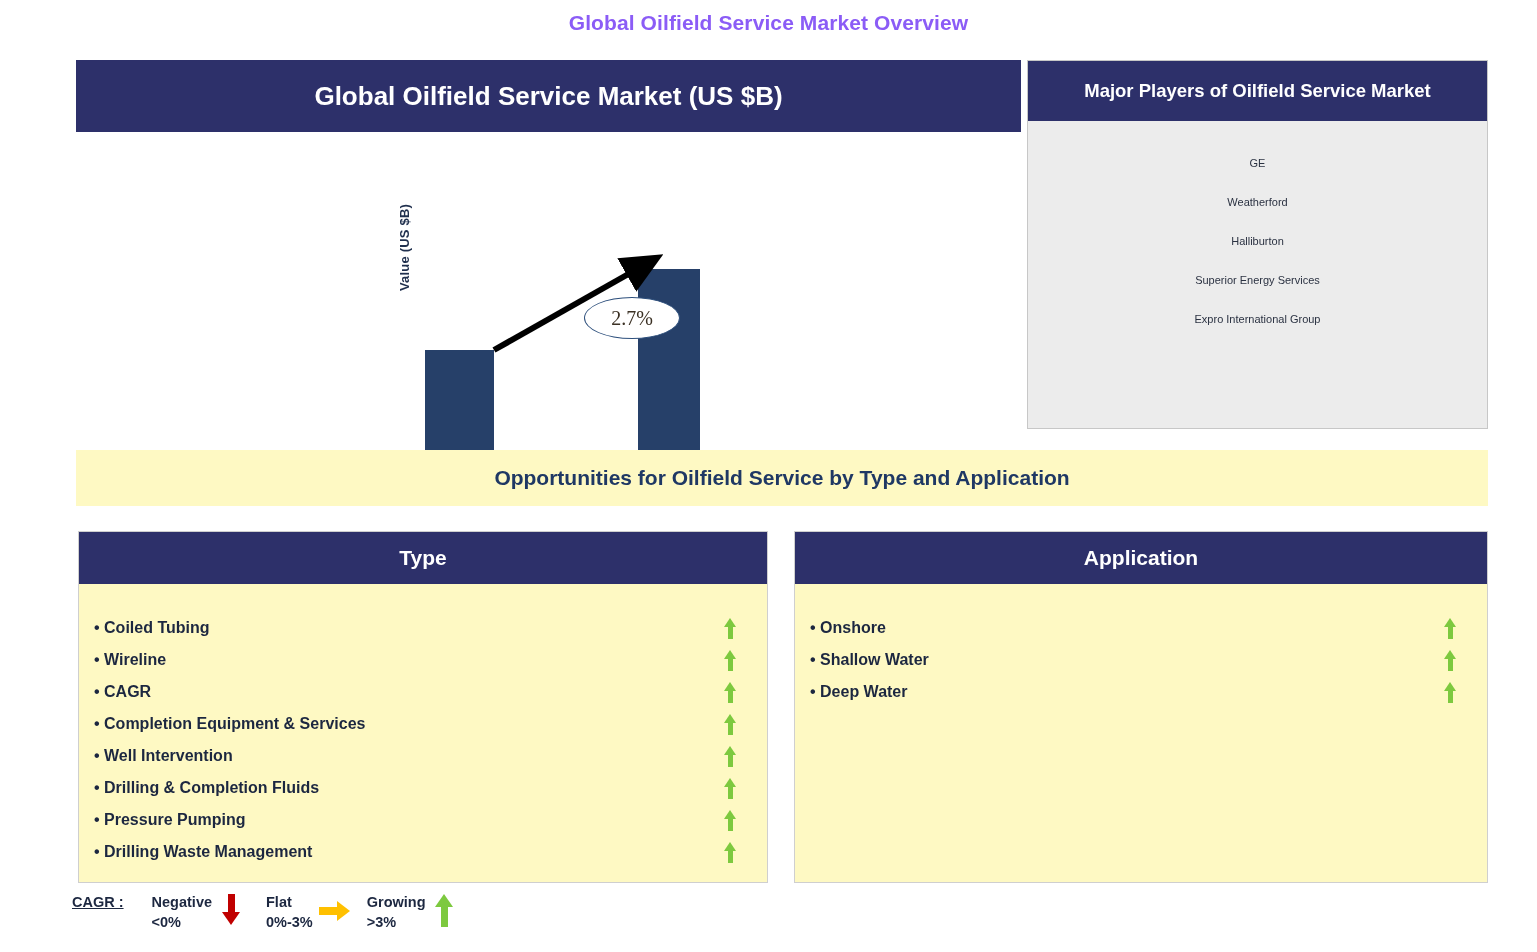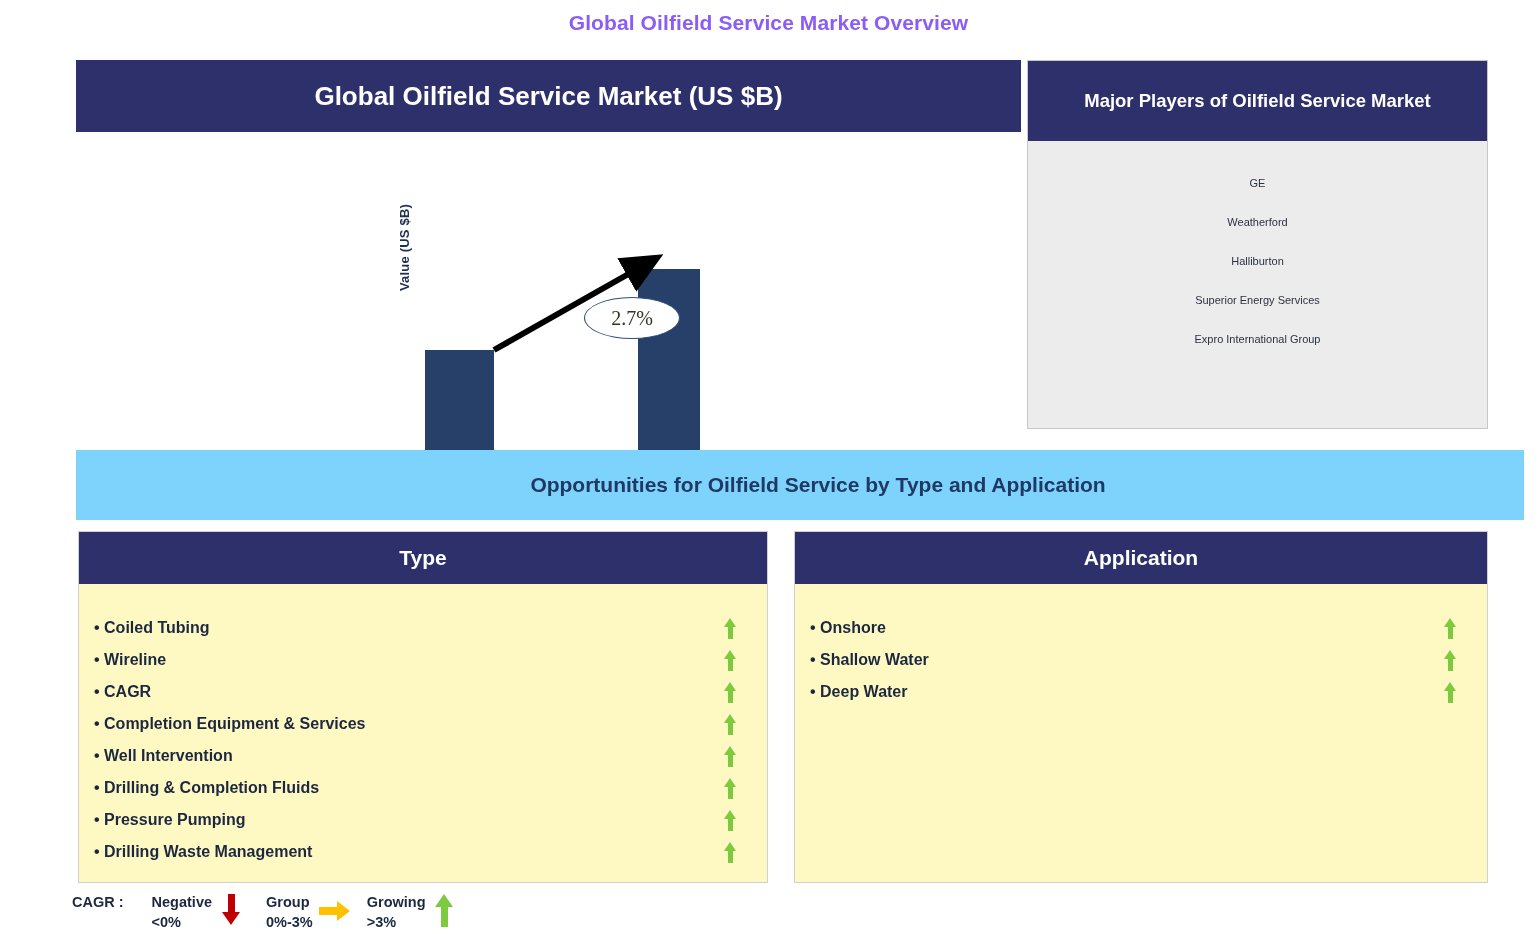--- a/index.html
+++ b/index.html
@@ -112,21 +112,21 @@
   
   .players-card {
     position: absolute;
     left: 1027px; top: 60px;
     width: 461px; height: 369px;
     background: #ececec;
     border: 1px solid #c7c7c7;
     box-sizing: border-box;
   }
   .players-card .card-header {
-    height: 80px;
+    height: 60px;
     font-size: 18.5px;
     line-height: 1.35;
     flex-direction: column;
     padding: 0 22px;
     box-sizing: border-box;
   }
   .players-list {
     padding-top: 22px;
   }
   .player-item {
@@ -134,29 +134,28 @@
     font-size: 11px;
     font-weight: normal;
     color: #2b3242;
     padding: 14px 0 13px;
   }
 
   
   .opps-banner {
     position: absolute;
     left: 76px; top: 450px;
-    width: 1412px; height: 70px;
-    background: #7dd3fc;
+    width: 1412px; height: 56px;
+    background: #fef9c3;
     display: flex;
     align-items: center;
     justify-content: center;
     font-size: 21px;
     font-weight: bold;
     color: #1f3864;
-    padding-left: 36px;
   }
 
   
   .opp-panel {
     position: absolute;
     top: 531px;
     background: #fef9c3;
     border: 1px solid #cfcfcf;
     box-sizing: border-box;
   }
@@ -206,21 +205,21 @@
   
   .legend {
     position: absolute;
     left: 72px; top: 893px;
     display: flex;
     align-items: flex-start;
     font-size: 14.5px;
     font-weight: bold;
     color: #1c2740;
   }
-  .legend-title { margin-right: 28px; padding-top: 1px; }
+  .legend-title { margin-right: 28px; padding-top: 1px; text-decoration: underline; }
   .legend-item {
     display: flex;
     align-items: flex-start;
     margin-right: 14px;
   }
   .legend-text { line-height: 1.35; white-space: nowrap; }
   .legend-glyph {
     width: 34px;
     height: 36px;
     position: relative;
@@ -384,21 +383,21 @@
   <div class="legend-item">
     <div class="legend-text">
       <div>Negative</div>
       <div>&lt;0%</div>
     </div>
     <span class="legend-glyph glyph-down"></span>
   </div>
 
   <div class="legend-item">
     <div class="legend-text">
-      <div>Group</div>
+      <div>Flat</div>
       <div>0%-3%</div>
     </div>
     <span class="legend-glyph glyph-right"></span>
   </div>
 
   <div class="legend-item">
     <div class="legend-text">
       <div>Growing</div>
       <div>&gt;3%</div>
     </div>

